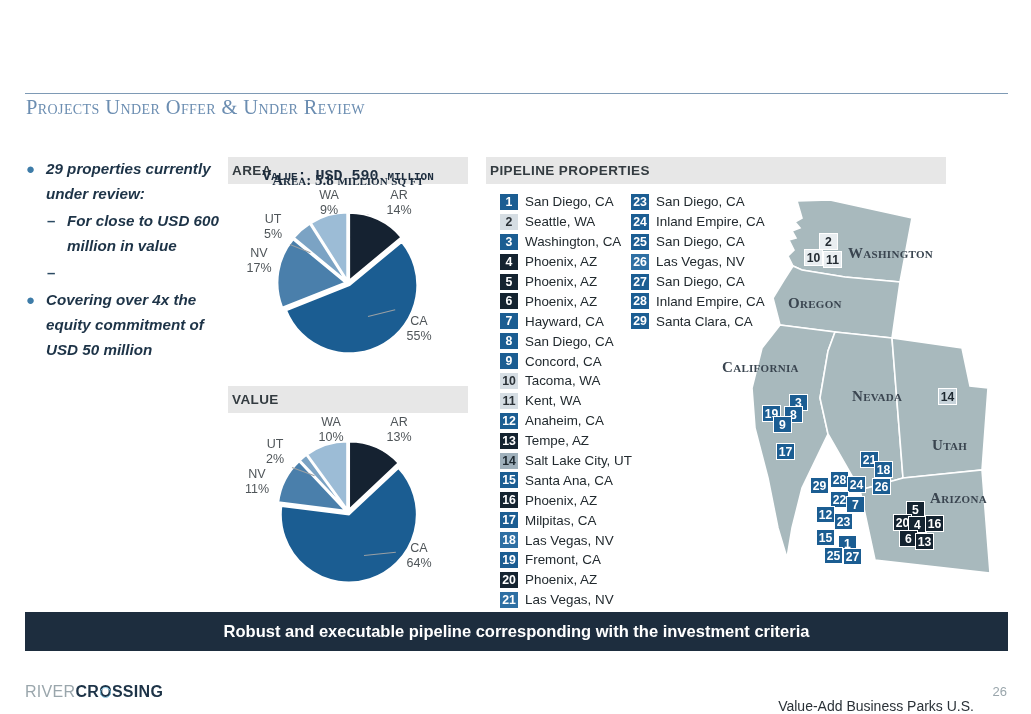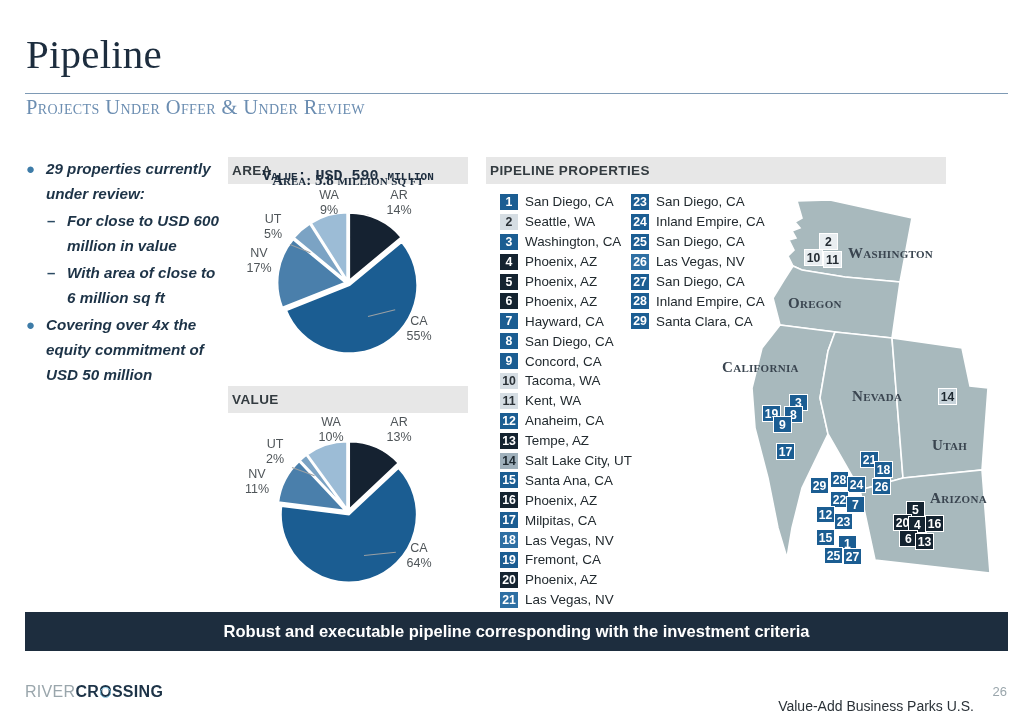--- a/index.html
+++ b/index.html
@@ -127,36 +127,34 @@
   .foot-page {
     position: absolute; right: 24px; top: 684px;
     font-size: 13px; color: #9aa6ac;
   }
 </style>
 </head>
 <body>
 
 <div class="slide">
 
-  <div class="page-title">Pipeline</div>
   <div class="title-rule"></div>
   <div class="subtitle">Projects Under Offer &amp; Under Review</div>
 
   <div class="bullets">
       <div class="b-row">
         <span class="b-mark">●</span>
         <span class="b-text">29 properties currently under review:</span>
       </div>
       <div class="b-row lvl2">
         <span class="b-mark dash">–</span>
         <span class="b-text">For close to USD 600 million in value</span>
       </div>
       <div class="b-row lvl2">
         <span class="b-mark dash">–</span>
-        <span class="b-text">With area of close to 6 million sq ft</span>
       </div>
       <div class="b-row">
         <span class="b-mark">●</span>
         <span class="b-text">Covering over 4x the equity commitment of USD 50 million</span>
       </div>
     </div>
 
   <div class="panel-head" id="area-head">AREA</div>
   <div class="pie-wrap" id="area-chart">
     <svg class="pie-svg" id="area-pie" width="170" height="150" viewBox="0 0 170 150">

